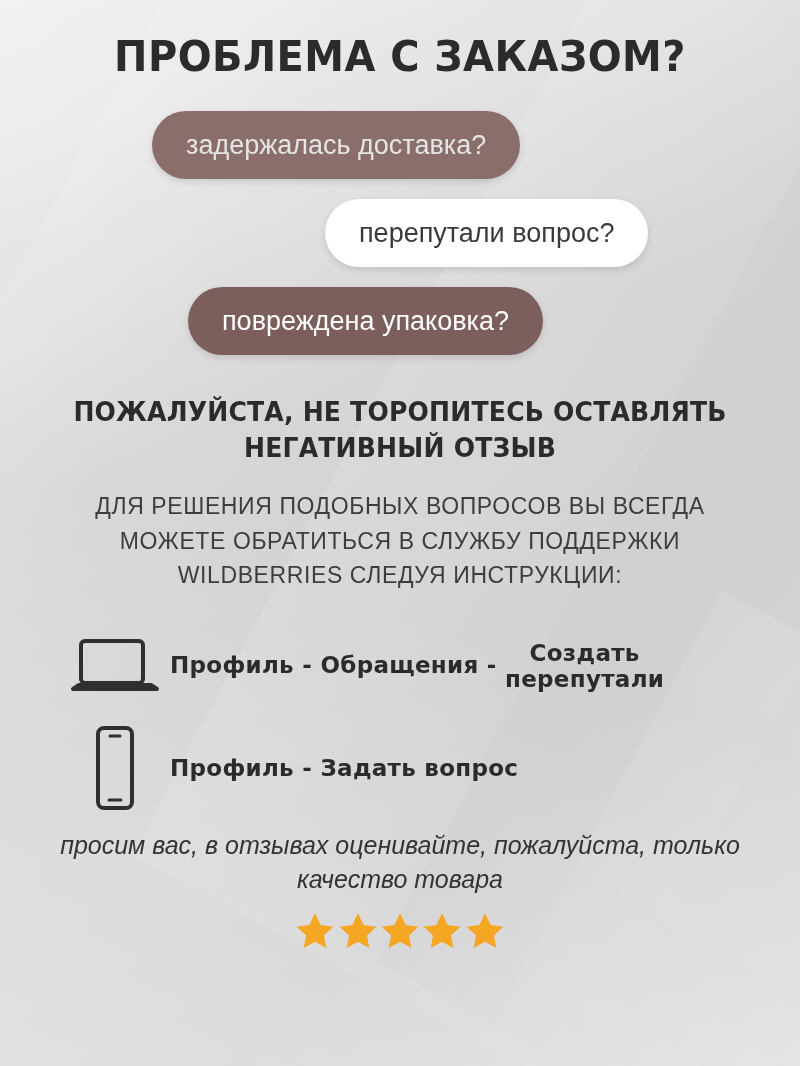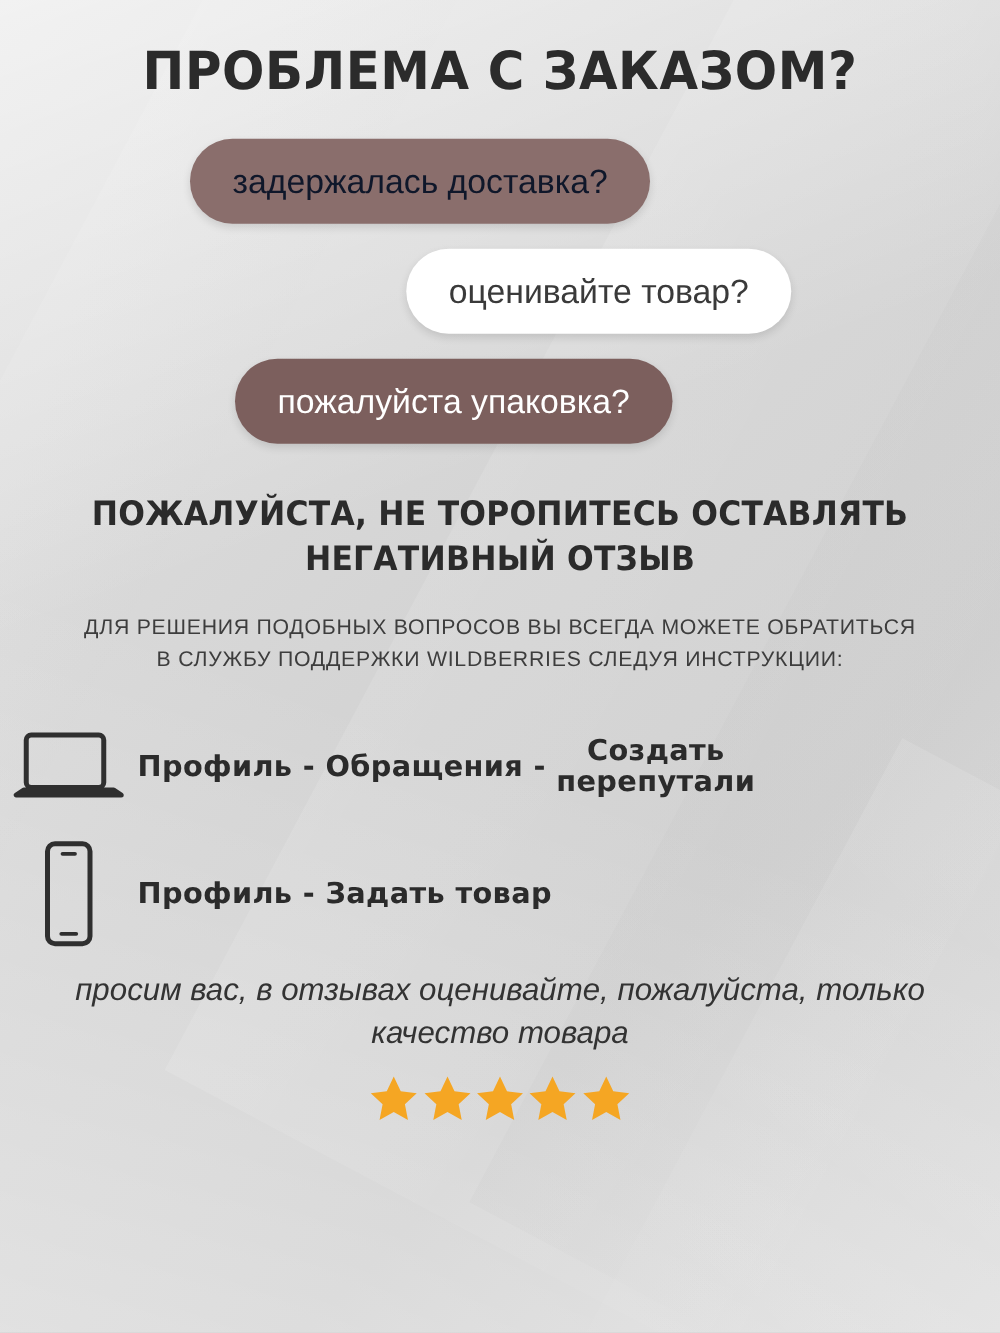--- a/index.html
+++ b/index.html
@@ -68,21 +68,21 @@
     border-radius: 40px;
     font-size: 27px;
     padding: 0 34px;
     height: 68px;
     box-shadow: 0 3px 7px rgba(0,0,0,0.12);
     white-space: nowrap;
   }
   .bubble.b1 {
     left: 152px; top: 0;
     background: #8a6e6c;
-    color: #0f172a;
+    color: #e5e5e5;
   }
   .bubble.b2 {
     left: 325px; top: 88px;
     background: #ffffff;
     color: #3a3a3a;
   }
   .bubble.b3 {
     left: 188px; top: 176px;
     background: #7c5f5d;
     color: #ffffff;
@@ -95,29 +95,30 @@
     font-size: 27px;
     line-height: 1.32;
     color: #2b2b2b;
     margin: 18px 40px 0 40px;
     transform: scaleX(0.93);
     letter-spacing: 0.2px;
   }
 
   .paragraph {
     text-align: center;
-    font-size: 17px;
+    font-size: 23px;
     line-height: 1.5;
     color: #3d3d3d;
     margin: 24px 60px 0 60px;
     letter-spacing: 0.6px;
   }
 
   .instructions {
     margin-top: 34px;
+    padding-left: 60px;
   }
   .inst-row {
     display: flex;
     align-items: center;
     margin-bottom: 18px;
     min-height: 80px;
   }
   .inst-icon {
     width: 110px;
     display: flex;
@@ -170,22 +171,22 @@
   <div class="streak s2"></div>
   <div class="streak s3"></div>
   <div class="streak s4"></div>
 
   <div class="content">
 
     <div class="headline">ПРОБЛЕМА С ЗАКАЗОМ?</div>
 
     <div class="bubbles">
       <div class="bubble b1">задержалась доставка?</div>
-      <div class="bubble b2">оценивайте товар?</div>
-      <div class="bubble b3">пожалуйста упаковка?</div>
+      <div class="bubble b2">перепутали вопрос?</div>
+      <div class="bubble b3">повреждена упаковка?</div>
     </div>
 
     <div class="subhead">ПОЖАЛУЙСТА, НЕ ТОРОПИТЕСЬ ОСТАВЛЯТЬ НЕГАТИВНЫЙ ОТЗЫВ</div>
 
     <div class="paragraph">ДЛЯ РЕШЕНИЯ ПОДОБНЫХ ВОПРОСОВ  ВЫ ВСЕГДА МОЖЕТЕ ОБРАТИТЬСЯ В СЛУЖБУ ПОДДЕРЖКИ WILDBERRIES  СЛЕДУЯ ИНСТРУКЦИИ:</div>
 
     <div class="instructions">
 
       <div class="inst-row">
         <div class="inst-icon">
@@ -201,21 +202,21 @@
 
       <div class="inst-row">
         <div class="inst-icon">
           <svg width="50" height="86" viewBox="0 0 50 86" fill="none" aria-hidden="true">
             <rect x="8" y="3" width="34" height="80" rx="6" stroke="#2f2f2f" stroke-width="4"></rect>
             <line x1="20" y1="11" x2="30" y2="11" stroke="#2f2f2f" stroke-width="3" stroke-linecap="round"></line>
             <line x1="19" y1="75" x2="31" y2="75" stroke="#2f2f2f" stroke-width="3" stroke-linecap="round"></line>
           </svg>
         </div>
         <div class="inst-text">
-          <span class="big">Профиль</span><span> - </span><span class="big">Задать товар</span>
+          <span class="big">Профиль</span><span> - </span><span class="big">Задать вопрос</span>
         </div>
       </div>
 
     </div>
 
     <div class="footer-text">просим вас, в отзывах оценивайте, пожалуйста, только качество товара</div>
 
     <div class="stars">
       <span class="star">
         <svg viewBox="0 0 24 24" width="42" height="42">

